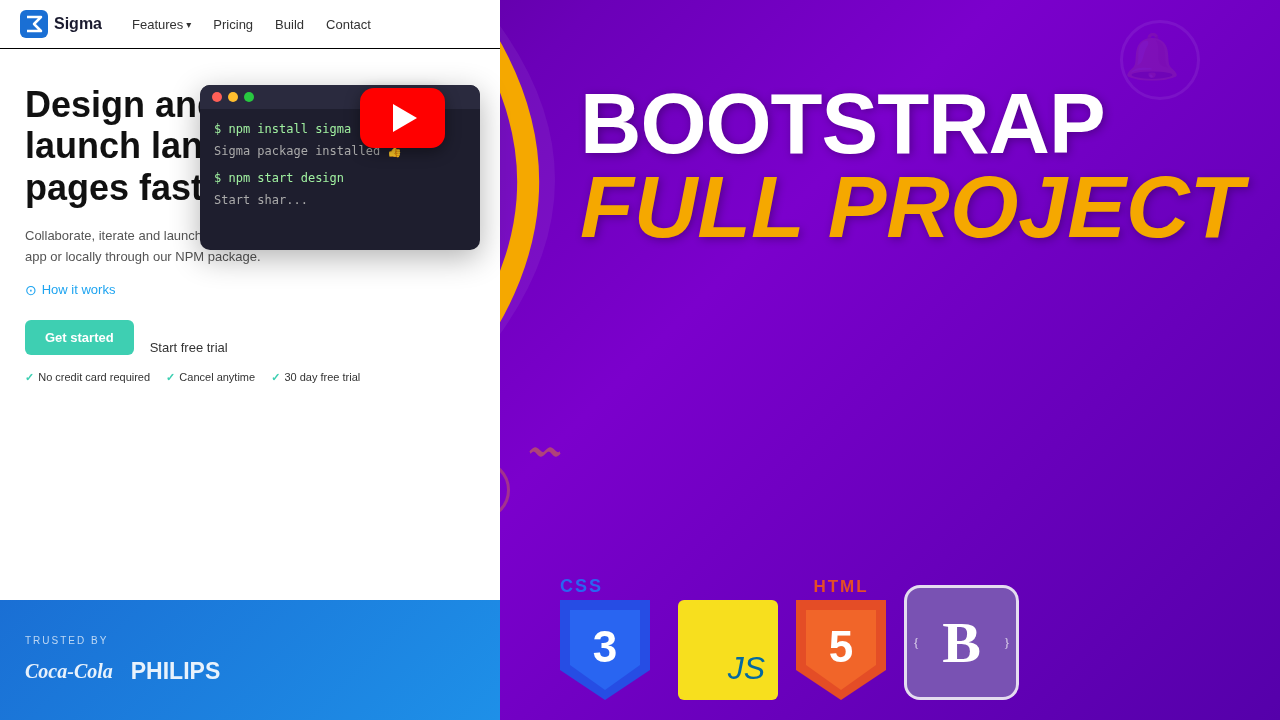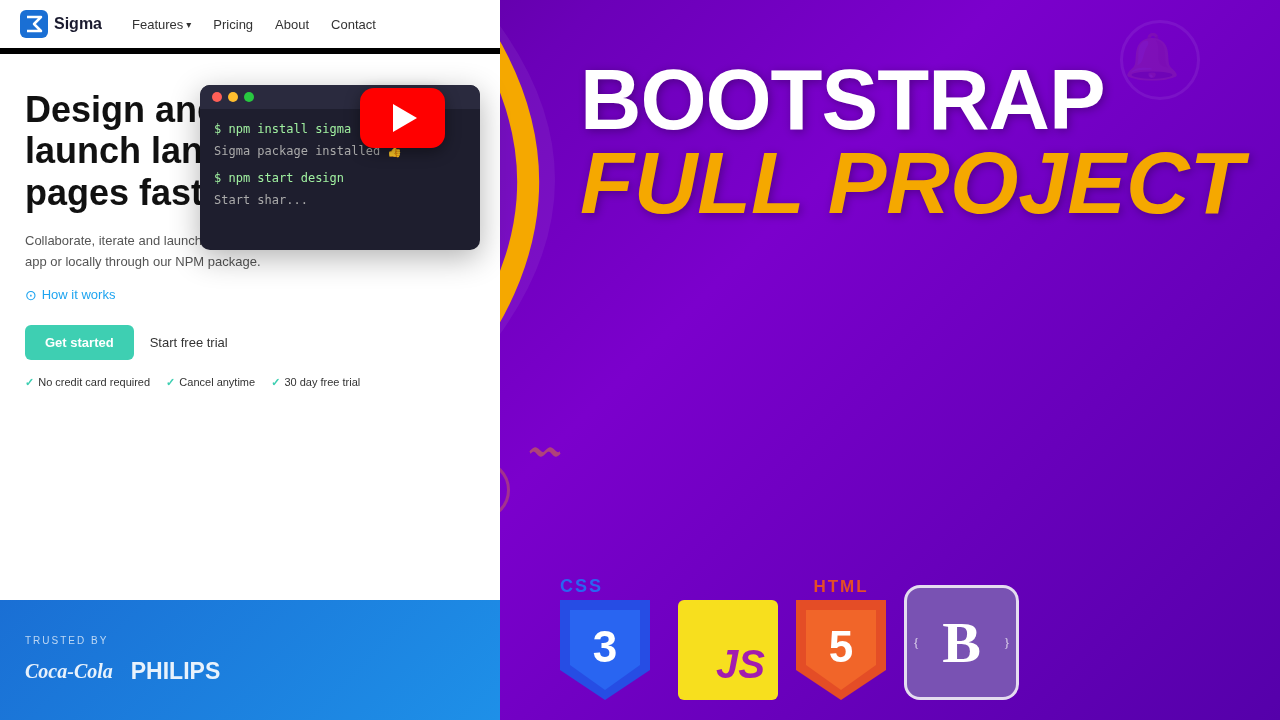--- a/index.html
+++ b/index.html
@@ -20,21 +20,21 @@
       background: #fff;
       z-index: 2;
     }
 
     
     .navbar {
       display: flex;
       align-items: center;
       padding: 10px 20px;
       gap: 30px;
-      border-bottom: 6px solid #000000;
+      border-bottom: 1px solid #000000;
     }
     .logo {
       display: flex;
       align-items: center;
       gap: 6px;
       font-weight: 700;
       font-size: 16px;
       color: #1a1a2e;
     }
     .logo-icon {
@@ -87,21 +87,21 @@
       font-size: 13px;
       cursor: pointer;
       margin-bottom: 22px;
     }
     .how-it-works::before {
       content: '⊙';
       font-size: 14px;
     }
     .cta-row {
       display: flex;
-      align-items: center;
+      align-items: flex-end;
       gap: 16px;
       margin-bottom: 16px;
     }
     .btn-get-started {
       background: #3ecfb2;
       color: #fff;
       border: none;
       padding: 10px 20px;
       border-radius: 6px;
       font-size: 13px;
@@ -248,20 +248,21 @@
       color: #fff;
     }
 
     .main-title-bootstrap {
       font-size: 85px;
       font-weight: 900;
       color: #fff;
       line-height: 0.95;
       letter-spacing: -1px;
       text-shadow: 2px 2px 10px rgba(0,0,0,0.3);
+      margin-top: 24px;
     }
     .main-title-full-project {
       font-size: 88px;
       font-weight: 900;
       font-style: italic;
       color: #f5a800;
       line-height: 0.95;
       text-shadow: 2px 2px 10px rgba(0,0,0,0.3);
     }
     .sub-title {
@@ -423,21 +424,21 @@
     <div class="logo">
       <svg class="logo-icon" viewBox="0 0 28 28" fill="none" xmlns="http://www.w3.org/2000/svg">
         <rect width="28" height="28" rx="6" fill="#1a6fd4"></rect>
         <path d="M7 7 L21 7 L14 14 L21 21 L7 21" stroke="white" stroke-width="2.5" fill="none" stroke-linejoin="round"></path>
       </svg>
       <span>Sigma</span>
     </div>
     <div class="nav-links">
       <span class="nav-link features">Features</span>
       <span class="nav-link">Pricing</span>
-      <span class="nav-link">About</span>
+      <span class="nav-link">Build</span>
       <span class="nav-link">Contact</span>
     </div>
   </nav>
 
   <div class="hero">
     <h1 class="hero-title">Design and launch landing pages faster.</h1>
     <p class="hero-desc">Collaborate, iterate and launch landing pages through our app or locally through our NPM package.</p>
     <div class="how-it-works">How it works</div>
     <div class="cta-row">
       <button class="btn-get-started">Get started</button>
@@ -498,21 +499,21 @@
       <span>CSS</span>
     </div>
     <svg width="90" height="100" viewBox="0 0 90 100">
       <polygon points="0,0 90,0 90,70 45,100 0,70" fill="#264de4"></polygon>
       <polygon points="10,10 80,10 80,65 45,90 10,65" fill="#2965f1"></polygon>
       <text x="45" y="62" text-anchor="middle" font-size="44" font-weight="900" fill="white" font-family="Arial">3</text>
     </svg>
   </div>
 
   <div class="js-icon-wrap">
-    <span style="font-size:40px;font-weight:700;font-style:italic;color:#a21caf;padding:8px;">JS</span>
+    <span style="font-size:32px;font-weight:400;font-style:italic;color:#0369a1;padding:8px;">JS</span>
   </div>
 
   <div class="html-icon">
     <div class="html-label">
       <span>HTML</span>
     </div>
     <svg width="90" height="100" viewBox="0 0 90 100">
       <polygon points="0,0 90,0 90,70 45,100 0,70" fill="#e44d26"></polygon>
       <polygon points="10,10 80,10 80,65 45,90 10,65" fill="#f16529"></polygon>
       <text x="45" y="62" text-anchor="middle" font-size="44" font-weight="900" fill="white" font-family="Arial">5</text>

